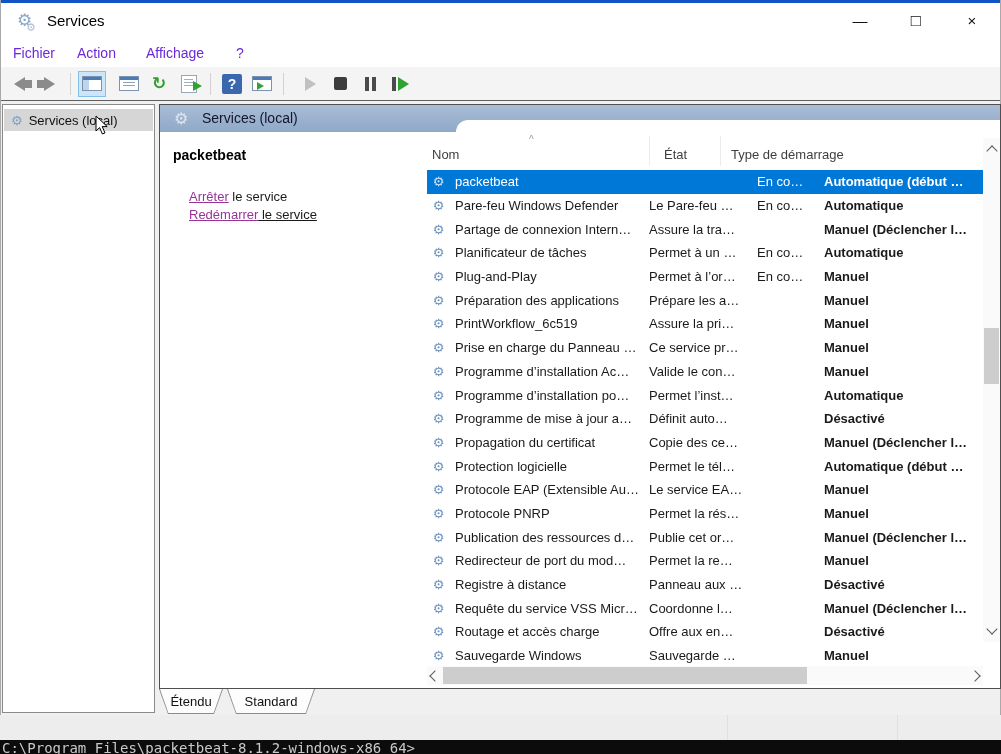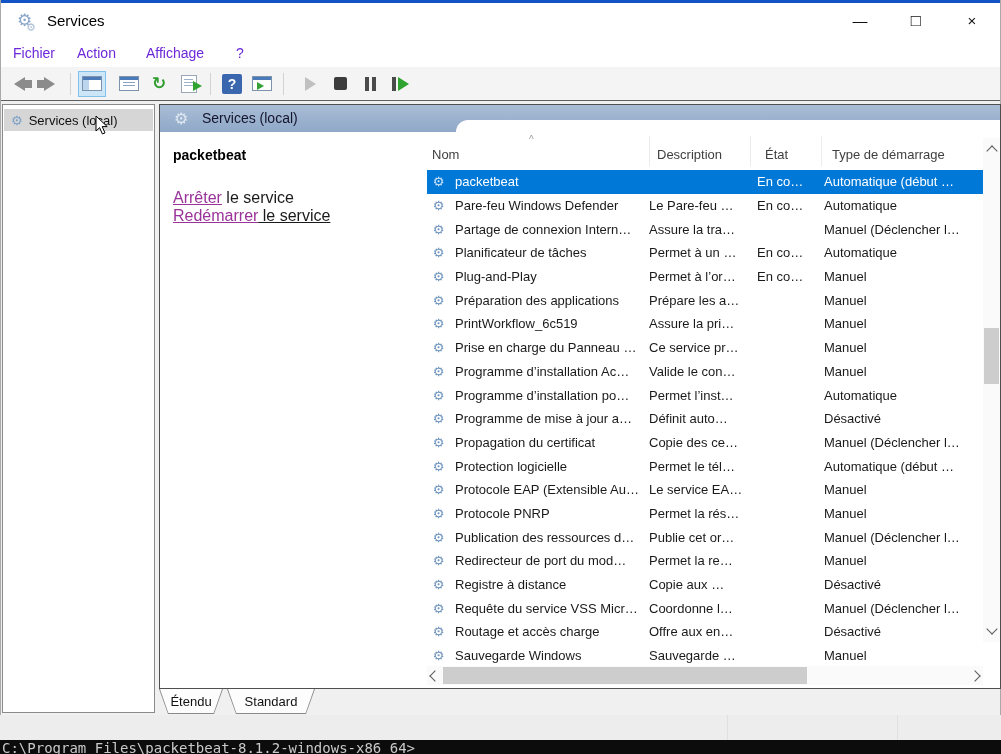--- a/index.html
+++ b/index.html
@@ -57,42 +57,42 @@
   .treeitem{position:absolute;left:1px;top:4px;right:1px;height:22px;background:#d6d6d6;display:flex;align-items:center;font-size:13px;color:#111;}
   .treeitem .tgear{font-size:13px;color:#7da0c7;margin:0 6px 0 7px;}
   .rightpane{position:absolute;left:158px;top:3px;width:842px;height:585px;background:#fff;border:1px solid #4f4f4f;box-sizing:border-box;}
   .band{position:absolute;left:0;top:0;right:0;height:27px;background:linear-gradient(#a9bcd5,#8fa9c8);}
   .band .curve{position:absolute;right:0;top:15px;left:296px;height:12px;background:#fff;border-top-left-radius:12px;}
   .band .bgear{position:absolute;left:14px;top:4px;font-size:16px;color:#dde7f2;}
   .band .btitle{position:absolute;left:42px;top:5px;font-size:14px;color:#14142c;}
 
   .detail{position:absolute;left:0;top:27px;width:265px;bottom:0;background:#fff;}
   .svcname{position:absolute;left:13px;top:15px;font-size:14px;font-weight:bold;color:#000;}
-  .alink{position:absolute;left:13px;font-size:16px;color:#1a1a1a;}
+  .alink{position:absolute;left:29px;font-size:13px;color:#1a1a1a;}
   .alink a{color:#993399;text-decoration:underline;cursor:pointer;}
   .l1{top:57px;} .l2{top:75px;text-decoration:underline;}
 
   .list{position:absolute;left:267px;top:27px;right:17px;bottom:0;background:#fff;}
   .lheader{position:absolute;left:0;top:0;right:0;height:38px;display:flex;font-size:13px;color:#3f3f3f;}
   .lheader .hc{box-sizing:border-box;padding-top:15px;position:relative;}
   .hsep{position:absolute;right:0;top:4px;bottom:4px;width:1px;background:#ececec;}
   .sortmark{position:absolute;left:102px;top:2px;font-size:10px;color:#9a9a9a;}
   .hc-name{width:223px;padding-left:5px;}
   .hc-desc{width:101px;padding-left:7px;}
   .hc-etat{width:71px;padding-left:14px;}
   .hc-type{flex:1;padding-left:10px;}
 
   .rows{position:absolute;left:0;top:38px;right:0;height:498px;overflow:hidden;}
   .row{height:23.7px;display:flex;align-items:center;font-size:13px;color:#1a1a1a;}
   .row .gear{width:17px;margin-left:3px;font-size:13px;color:#6f94bd;text-align:center;}
   .row .c{box-sizing:border-box;white-space:nowrap;overflow:hidden;}
   .row .c-name{width:195px;padding-left:8px;}
   .row .c-desc{width:101px;padding-left:7px;}
   .row .c-etat{width:71px;padding-left:14px;}
-  .row .c-type{flex:1;padding-left:10px;}
+  .row .c-type{flex:1;padding-left:10px;font-weight:bold;}
   .row.sel{background:#0078d7;color:#fff;}
   .row.sel .gear{color:#cfe3f7;}
 
   
   .vscroll{position:absolute;right:0;top:33px;width:17px;height:504px;background:#fafafa;}
   .vthumb{position:absolute;left:1px;right:1px;top:190px;height:56px;background:#cdcdcd;}
   .chev{position:absolute;left:5px;width:7px;height:7px;border:solid #5a5a5a;border-width:0 0 1.6px 1.6px;}
   .chev.up{top:9px;transform:rotate(135deg);}
   .chev.down{bottom:9px;transform:rotate(-45deg);}
   .hscroll{position:absolute;left:0;right:0;bottom:3px;height:19px;background:#fafafa;}
@@ -214,21 +214,20 @@
           <div class="alink l2"><a>Redémarrer</a><span> le service</span></div>
         </div>
 
         <div class="list">
           <div class="lheader">
             <div class="hc hc-name">
               <span class="sortmark">^</span>
               <span>Nom</span>
               <span class="hsep"></span>
             </div>
-            <div class="hc hc-desc"><span>Description</span><span class="hsep"></span></div>
             <div class="hc hc-etat"><span>État</span><span class="hsep"></span></div>
             <div class="hc hc-type"><span>Type de démarrage</span></div>
           </div>
 
           <div class="rows">
               <div class="row sel">
     <span class="gear">⚙</span>
     <span class="c c-name">packetbeat</span>
     <span class="c c-desc"></span>
     <span class="c c-etat">En co…</span>
@@ -342,21 +341,21 @@
               <div class="row">
     <span class="gear">⚙</span>
     <span class="c c-name">Redirecteur de port du mod…</span>
     <span class="c c-desc">Permet la re…</span>
     <span class="c c-etat"></span>
     <span class="c c-type">Manuel</span>
   </div>
               <div class="row">
     <span class="gear">⚙</span>
     <span class="c c-name">Registre à distance</span>
-    <span class="c c-desc">Copie aux …</span>
+    <span class="c c-desc">Panneau aux …</span>
     <span class="c c-etat"></span>
     <span class="c c-type">Désactivé</span>
   </div>
               <div class="row">
     <span class="gear">⚙</span>
     <span class="c c-name">Requête du service VSS Micr…</span>
     <span class="c c-desc">Coordonne l…</span>
     <span class="c c-etat"></span>
     <span class="c c-type">Manuel (Déclencher l…</span>
   </div>

